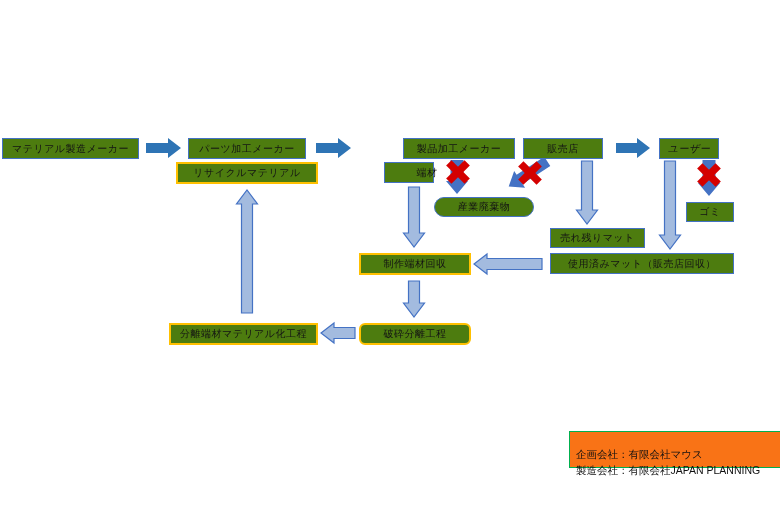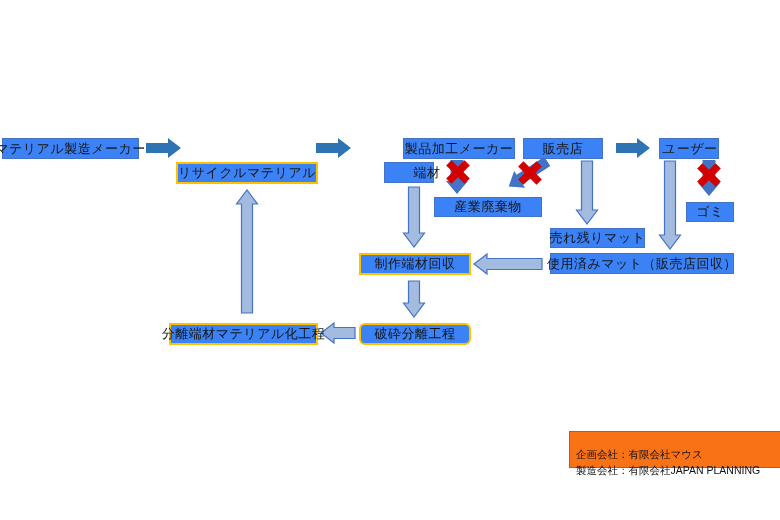--- a/index.html
+++ b/index.html
@@ -1,21 +1,21 @@
 <!DOCTYPE html>
 <html><head>
 <meta charset="utf-8">
 <style>
   html,body{margin:0;padding:0;background:#fff;}
   body{font-family:"Liberation Sans","DejaVu Sans",sans-serif;}
   #stage{position:relative;width:780px;height:520px;background:#ffffff;overflow:hidden;}
   .box{
-    position:absolute;box-sizing:border-box;background:#3b82f6;
+    position:absolute;box-sizing:border-box;background:#4d7c0f;
     border:1px solid #4472C4;display:flex;align-items:center;justify-content:center;
-    font-size:13px;color:#141414;white-space:nowrap;letter-spacing:0.5px;
+    font-size:10px;color:#141414;white-space:nowrap;letter-spacing:0.5px;
   }
   .box.yellow{border:2px solid #FFC000;}
   .title-box{
     position:absolute;left:10px;top:51px;width:277px;height:31px;box-sizing:border-box;
     border:1px solid #4472C4;background:#fff;display:flex;align-items:center;justify-content:center;
     font-size:14px;font-weight:600;color:#111;letter-spacing:1px;
   }
   .footer-box{
     position:absolute;left:569px;top:431px;width:221px;height:37px;box-sizing:border-box;
     border:1px solid #00B050;background:#f97316;font-size:10.5px;color:#111;
@@ -56,27 +56,28 @@
       <rect x="-13" y="-3.75" width="26" height="7.5"></rect>
         <rect x="-3.75" y="-13" width="7.5" height="26"></rect>
     </g>
     <g transform="translate(709,175) rotate(45)" fill="#D40000">
       <rect x="-13" y="-3.75" width="26" height="7.5"></rect>
         <rect x="-3.75" y="-13" width="7.5" height="26"></rect>
     </g>
   </svg>
 
   <div class="box" style="left:2px;top:138px;width:137px;height:21px;">マテリアル製造メーカー</div>
+  <div class="box" style="left:188px;top:138px;width:118px;height:21px;">パーツ加工メーカー</div>
   <div class="box yellow" style="left:176px;top:162px;width:142px;height:22px;">リサイクルマテリアル</div>
   <div class="box" style="left:359px;top:138px;width:112px;height:21px;margin-left:44px;">製品加工メーカー</div>
   <div class="box" style="left:523px;top:138px;width:80px;height:21px;">販売店</div>
   <div class="box" style="left:659px;top:138px;width:60px;height:21px;font-style:italic;">ユーザー</div>
 
   <div class="box" style="left:384px;top:162px;width:50px;height:21px;padding-left:36px;">端材</div>
-  <div class="box" style="left:434px;top:197px;width:108px;height:20px;">産業廃棄物</div>
+  <div class="box" style="left:434px;top:197px;width:100px;height:20px;border-radius:10px;">産業廃棄物</div>
   <div class="box" style="left:686px;top:202px;width:48px;height:20px;">ゴミ</div>
   <div class="box" style="left:550px;top:228px;width:95px;height:20px;">売れ残りマット</div>
   <div class="box" style="left:550px;top:253px;width:184px;height:21px;">使用済みマット（販売店回収）</div>
   <div class="box yellow" style="left:359px;top:253px;width:112px;height:22px;">制作端材回収</div>
 
   <div class="box yellow" style="left:359px;top:323px;width:112px;height:22px;border-radius:6px;">破砕分離工程</div>
   <div class="box yellow" style="left:169px;top:323px;width:149px;height:22px;">分離端材マテリアル化工程</div>
 
   <div class="footer-box">
     <div>企画会社：有限会社マウス</div>

